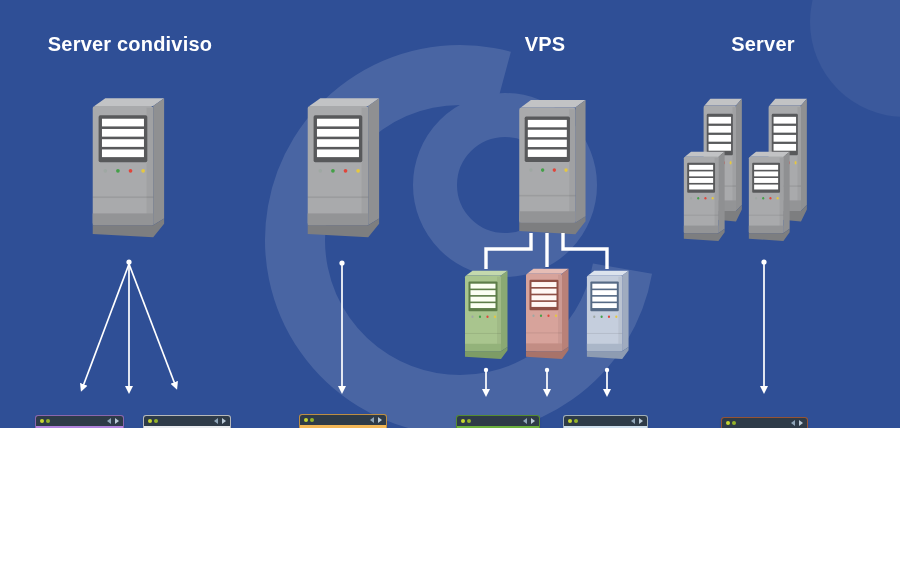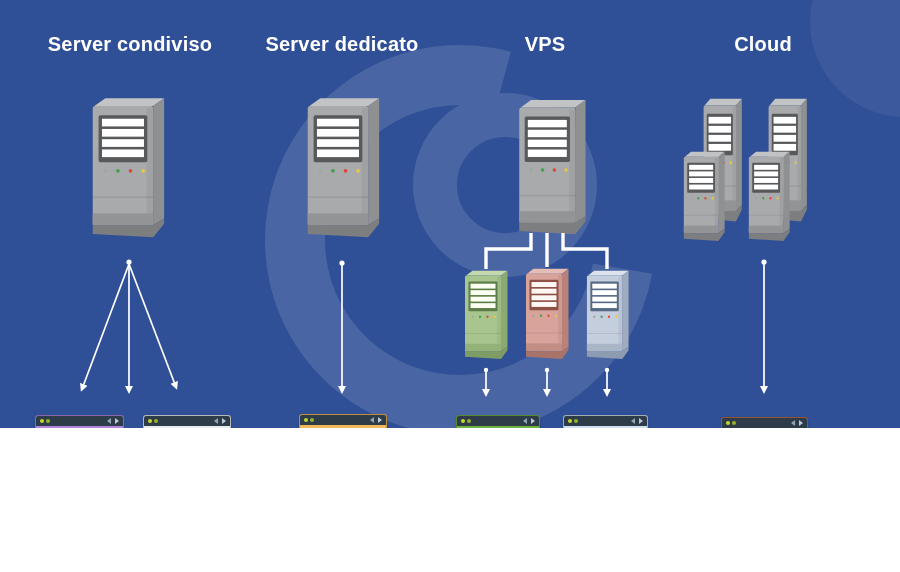--- a/index.html
+++ b/index.html
@@ -77,23 +77,22 @@
         <circle cx="53" cy="90" r="2.2" fill="#e0453a"></circle>
         <circle cx="68" cy="90" r="2.2" fill="#e6c83f"></circle>
         <rect x="8" y="120" width="72" height="2" fill="rgba(0,0,0,0.08)"></rect>
         <rect x="8" y="140" width="72" height="14" class="tb"></rect>
         <polygon points="8,154 80,154 93,146 93,152 80,168 8,164" class="tg"></polygon>
       </g>
     </defs>
   </svg>
 
   <div class="col-title" style="left:130px;top:33px">Server condiviso</div>
-  <div class="col-title" style="left:342px;top:33px">Server dedicato</div>
   <div class="col-title" style="left:545px;top:33px">VPS</div>
-  <div class="col-title" style="left:763px;top:33px">Cloud</div>
+  <div class="col-title" style="left:763px;top:33px">Server</div>
 
   <svg class="tower theme-gray" style="left:86px;top:94px" width="84" height="145" viewBox="0 0 100 170" preserveAspectRatio="none">
       <use href="#tower-art"></use>
     </svg>
   <svg class="tower theme-gray" style="left:301px;top:94px" width="84" height="145" viewBox="0 0 100 170" preserveAspectRatio="none">
       <use href="#tower-art"></use>
     </svg>
   <svg class="tower theme-gray" style="left:513px;top:96px" width="78" height="140" viewBox="0 0 100 170" preserveAspectRatio="none">
       <use href="#tower-art"></use>
     </svg>

